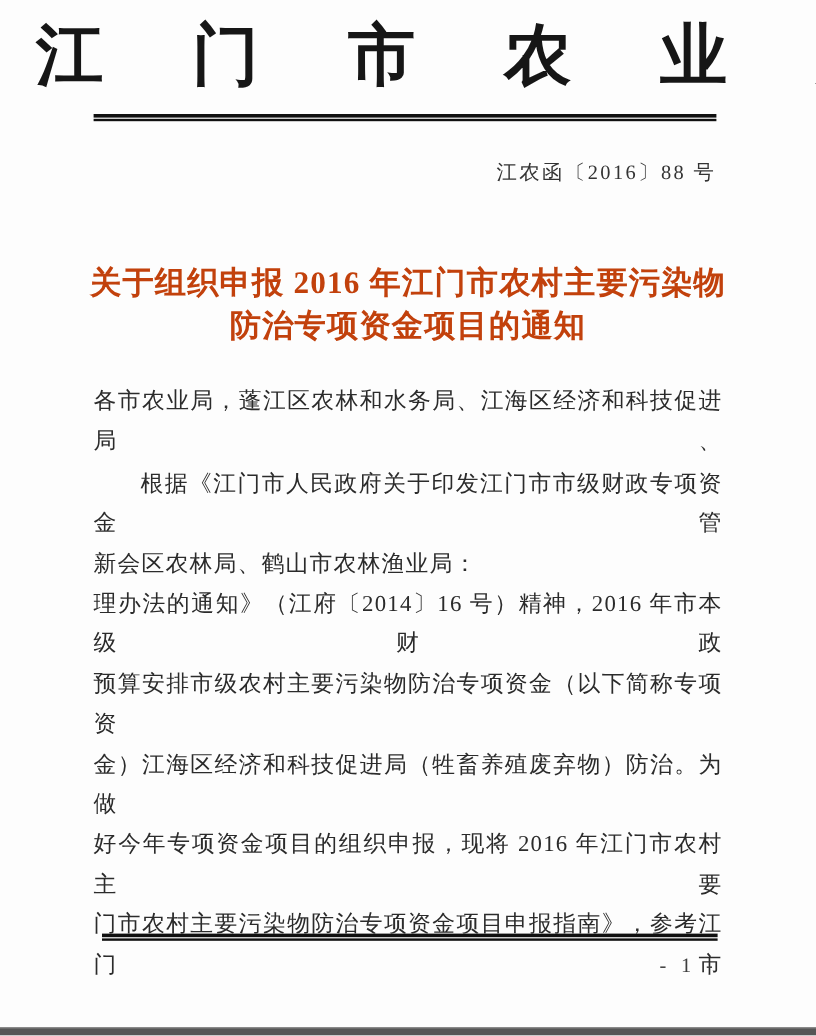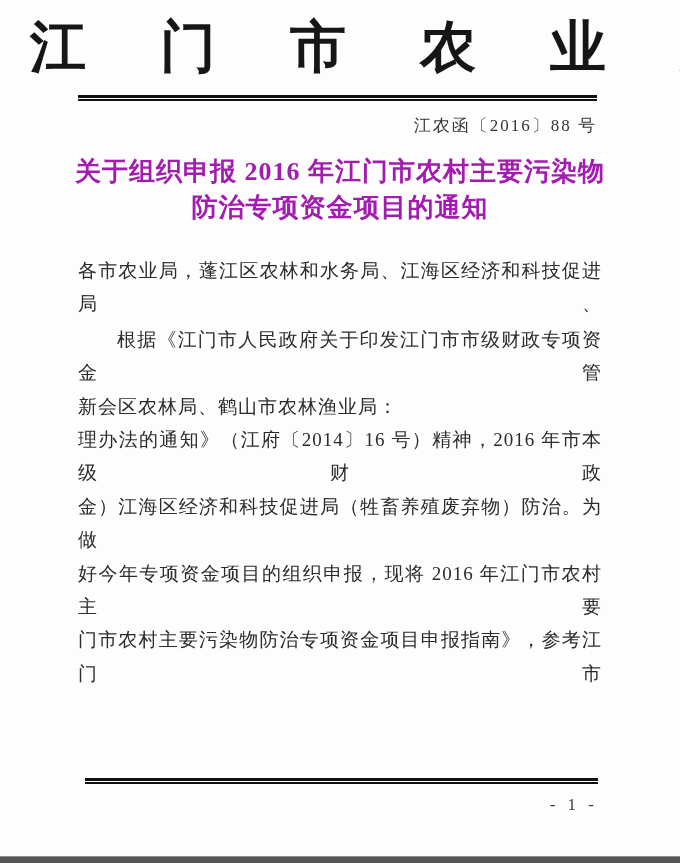--- a/index.html
+++ b/index.html
@@ -30,36 +30,36 @@
   .header-rule {
     width: 519px;
     margin: 13px 0 0 78px;
     height: 1px;
     background: #fdfdfd;
     border-top: 3px solid #101010;
     border-bottom: 2px solid #101010;
   }
   .doc-number {
     width: 519px;
-    margin: 14px 0 0 78px;
+    margin: 32px 0 0 78px;
     text-align: right;
     font-size: 17px;
     line-height: 22px;
     letter-spacing: 2px;
     color: #333333;
   }
   
   .doc-title {
-    margin-top: 17px;
+    margin-top: 63px;
     text-align: center;
     font-weight: bold;
     font-size: 26px;
     line-height: 36px;
     letter-spacing: 1px;
-    color: #a21caf;
+    color: #c2410c;
   }
   
   .doc-body {
     width: 524px;
     margin: 28px 0 0 78px;
     font-size: 19px;
     color: #2b2b2b;
     letter-spacing: 1px;
   }
   .line {
@@ -114,20 +114,21 @@
   <div class="doc-title">
     <div>关于组织申报 2016 年江门市农村主要污染物</div>
     <div>防治专项资金项目的通知</div>
   </div>
 
   <div class="doc-body">
       <div class="line fill">各市农业局，蓬江区农林和水务局、江海区经济和科技促进局、</div>
       <div class="line indent fill">根据《江门市人民政府关于印发江门市市级财政专项资金管</div>
       <div class="line">新会区农林局、鹤山市农林渔业局：</div>
       <div class="line fill">理办法的通知》（江府〔2014〕16 号）精神，2016 年市本级财政</div>
+      <div class="line fill">预算安排市级农村主要污染物防治专项资金（以下简称专项资</div>
       <div class="line fill">金）江海区经济和科技促进局（牲畜养殖废弃物）防治。为做</div>
       <div class="line fill">好今年专项资金项目的组织申报，现将 2016 年江门市农村主要</div>
       <div class="line fill">门市农村主要污染物防治专项资金项目申报指南》，参考江门市</div>
     </div>
 
   <div class="footer-rule"></div>
   <div class="page-number">- 1 -</div>
 
   <div class="scan-edge"></div>
 

